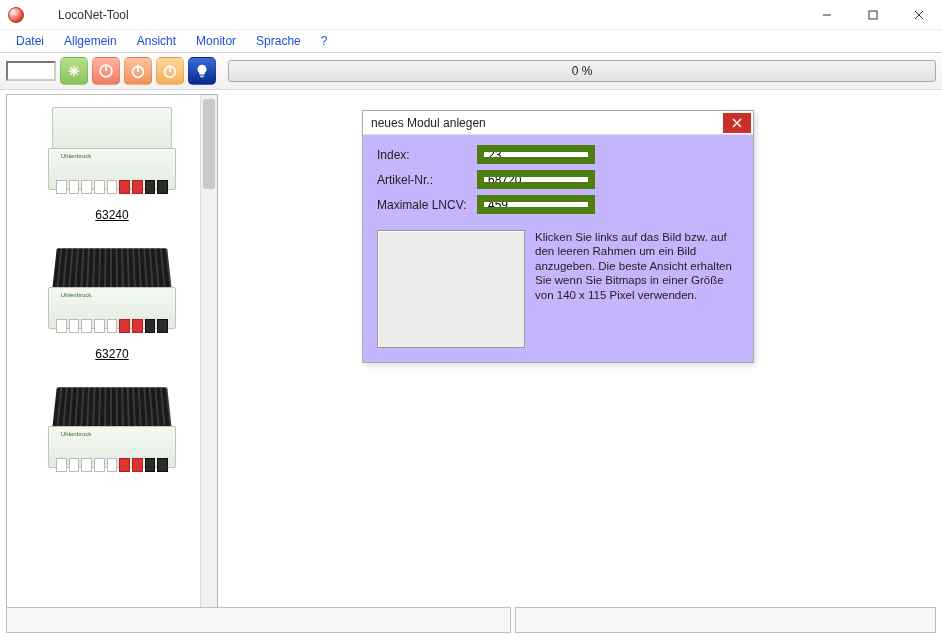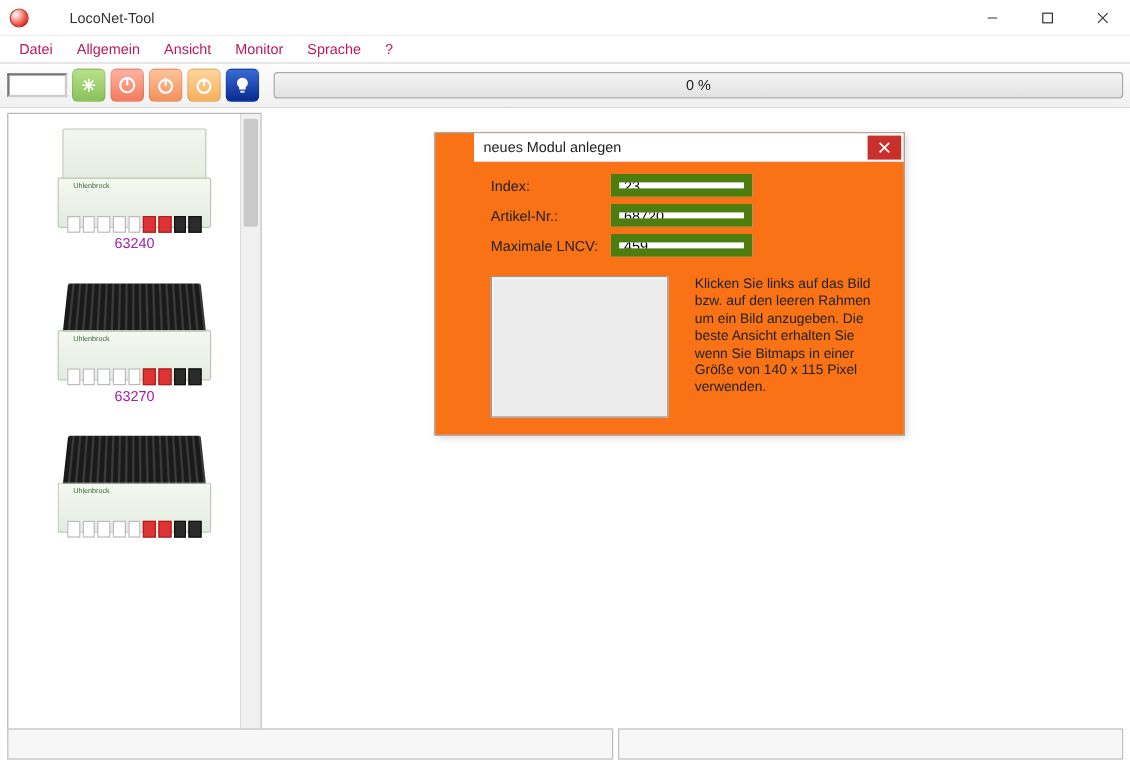--- a/index.html
+++ b/index.html
@@ -5,65 +5,65 @@
   * { box-sizing: border-box; font-family: "Segoe UI", Tahoma, sans-serif; }
   body { margin: 0; background: #fff; width: 942px; height: 637px; overflow: hidden; }
 
   .titlebar { height: 30px; display: flex; align-items: center; padding: 0 0 0 8px; border-bottom: 1px solid #eee; }
   .titlebar .app-icon { width: 16px; height: 16px; border-radius: 50%; background: radial-gradient(circle at 30% 30%, #fff, #e54 60%, #900); border: 1px solid #b33; margin-right: 6px; }
   .titlebar .title { font-size: 12px; color: #333; flex: 0 0 auto; margin-left: 28px; }
   .titlebar .spacer { flex: 1; }
   .titlebar .winbtn { width: 46px; height: 30px; display: flex; align-items: center; justify-content: center; color: #555; }
   .titlebar .winbtn svg { width: 10px; height: 10px; }
 
-  .menubar { height: 22px; display: flex; align-items: center; padding: 0 6px; color: #be185d; font-size: 12px; }
+  .menubar { height: 22px; display: flex; align-items: center; padding: 0 6px; color: #1d4ed8; font-size: 12px; }
   .menubar .menuitem { padding: 2px 10px; }
 
   .toolbar { display: flex; align-items: center; padding: 4px 6px; gap: 4px; border-top: 1px solid #d8d8d8; border-bottom: 1px solid #d8d8d8; background: linear-gradient(#fdfdfd,#f1f1f1); }
   .toolbar .smallbox { width: 50px; height: 20px; background: #fff; border: 2px inset #ccc; }
   .tbtn { width: 28px; height: 28px; border-radius: 5px; display: flex; align-items: center; justify-content: center; border: 1px solid rgba(0,0,0,.1); }
   .tbtn svg { width: 18px; height: 18px; }
   .c-green { background: linear-gradient(#b7e28a,#8ac15a); }
   .c-red1  { background: linear-gradient(#ffb3a0,#f47a5e); }
   .c-red2  { background: linear-gradient(#ffc29c,#f2915a); }
   .c-orng  { background: linear-gradient(#ffd59c,#f5b05a); }
   .c-blue  { background: linear-gradient(#3a6bd6,#082a8f); }
 
   .progresswrap { flex: 1; margin-left: 8px; height: 24px; display: flex; align-items: center; }
   .progressbar { flex: 1; height: 22px; border: 1px solid #aaa; border-radius: 3px; background: linear-gradient(#f3f3f3,#e3e3e3); display: flex; align-items: center; justify-content: center; font-size: 12px; color: #222; }
 
   .workspace { display: flex; padding: 4px 6px; gap: 4px; height: 529px; }
   .sidepanel { width: 212px; height: 100%; border: 1px solid #b5b5b5; background: #fff; position: relative; padding: 6px 0; overflow: hidden; }
   .sidepanel .item { text-align: center; margin-bottom: 18px; }
-  .sidepanel .item .caption { font-size: 12px; color: #a21caf; margin-top: 0; }
+  .sidepanel .item .caption { font-size: 12px; color: #000000; margin-top: 12px; text-decoration: underline; }
   .scrollbar { position: absolute; right: 0; top: 0; width: 17px; height: 100%; background: #f0f0f0; border-left: 1px solid #ddd; }
   .scrollbar .thumb { position: absolute; left: 2px; right: 2px; height: 90px; top: 4px; background: #c9c9c9; border-radius: 2px; }
 
   .mainpanel { flex: 1; position: relative; }
 
   .module-img { width: 140px; height: 95px; margin: 0 auto; position: relative; }
   .module-img .board { position: absolute; left: 6px; right: 6px; bottom: 6px; height: 42px; background: linear-gradient(#f4f8f1,#e3ece0); border: 1px solid #b9c7b4; border-radius: 2px; }
   .module-img .label { position: absolute; left: 12px; top: 4px; font-size: 6px; color: #3a6b2f; }
   .module-img .terminals { position: absolute; left: 14px; right: 14px; bottom: 2px; height: 14px; display: flex; gap: 2px; }
   .module-img .terminals span { flex: 1; background: #fff; border: 1px solid #bbb; }
   .module-img .terminals span.r { background: #d33; border-color: #a22; }
   .module-img .terminals span.k { background: #2b2b2b; border-color: #111; }
   .module-img .heatsink { position: absolute; left: 10px; right: 10px; top: 2px; height: 50px; background: repeating-linear-gradient(90deg,#1a1a1a 0 4px,#3a3a3a 4px 6px); border-radius: 2px; transform: perspective(180px) rotateX(18deg); transform-origin: bottom; }
   .module-img.noheatsink .plate { position: absolute; left: 10px; right: 10px; top: 6px; height: 58px; background: linear-gradient(#f2f6ef,#dfe9da); border: 1px solid #bcc9b6; border-radius: 2px; }
 
-  .dialog { position: absolute; left: 140px; top: 16px; width: 392px; background: #f97316; border: 1px solid #aaa; box-shadow: 2px 2px 6px rgba(0,0,0,.15); padding-left: 32px; }
+  .dialog { position: absolute; left: 140px; top: 16px; width: 392px; background: #c4b5fd; border: 1px solid #aaa; box-shadow: 2px 2px 6px rgba(0,0,0,.15); }
   .dialog .dlg-titlebar { height: 24px; background: #fff; display: flex; align-items: center; padding: 0 0 0 8px; font-size: 12px; color: #222; border-bottom: 1px solid #ddd; }
   .dialog .dlg-titlebar .spacer { flex: 1; }
   .dialog .dlg-close { width: 28px; height: 20px; background: #c9302c; color: #fff; display: flex; align-items: center; justify-content: center; margin-right: 2px; }
   .dialog .dlg-body { padding: 10px 14px 14px; font-size: 12px; color: #222; }
   .dialog .row { display: flex; align-items: center; margin-bottom: 6px; }
   .dialog .row label { width: 100px; }
   .dialog .row input { width: 118px; height: 19px; border: 7px solid #4d7c0f; padding: 1px 4px; font-size: 12px; background: #fff; }
   .dialog .picframe { width: 148px; height: 118px; border: 1px solid #999; background: #ececec; box-shadow: inset 1px 1px 0 #fff; }
-  .dialog .midrow { display: flex; gap: 22px; margin-top: 16px; }
+  .dialog .midrow { display: flex; gap: 10px; margin-top: 16px; }
   .dialog .helptext { flex: 1; font-size: 11.5px; line-height: 1.25; color: #222; }
   .dialog .btnrow { display: flex; justify-content: flex-end; gap: 12px; margin-top: 14px; }
   .dialog .btnrow button { width: 100px; height: 24px; background: linear-gradient(#fdfdfd,#e7e7e7); border: 1px solid #adadad; font-size: 12px; color: #222; }
 
   .statusbar { position: absolute; left: 6px; right: 6px; bottom: 4px; height: 26px; display: flex; gap: 4px; }
   .statusbar .cell { border: 1px solid #bfbfbf; background: #f7f7f7; }
   .statusbar .cell.a { flex: 1.2; }
   .statusbar .cell.b { flex: 1; }
 </style>
 </head>

